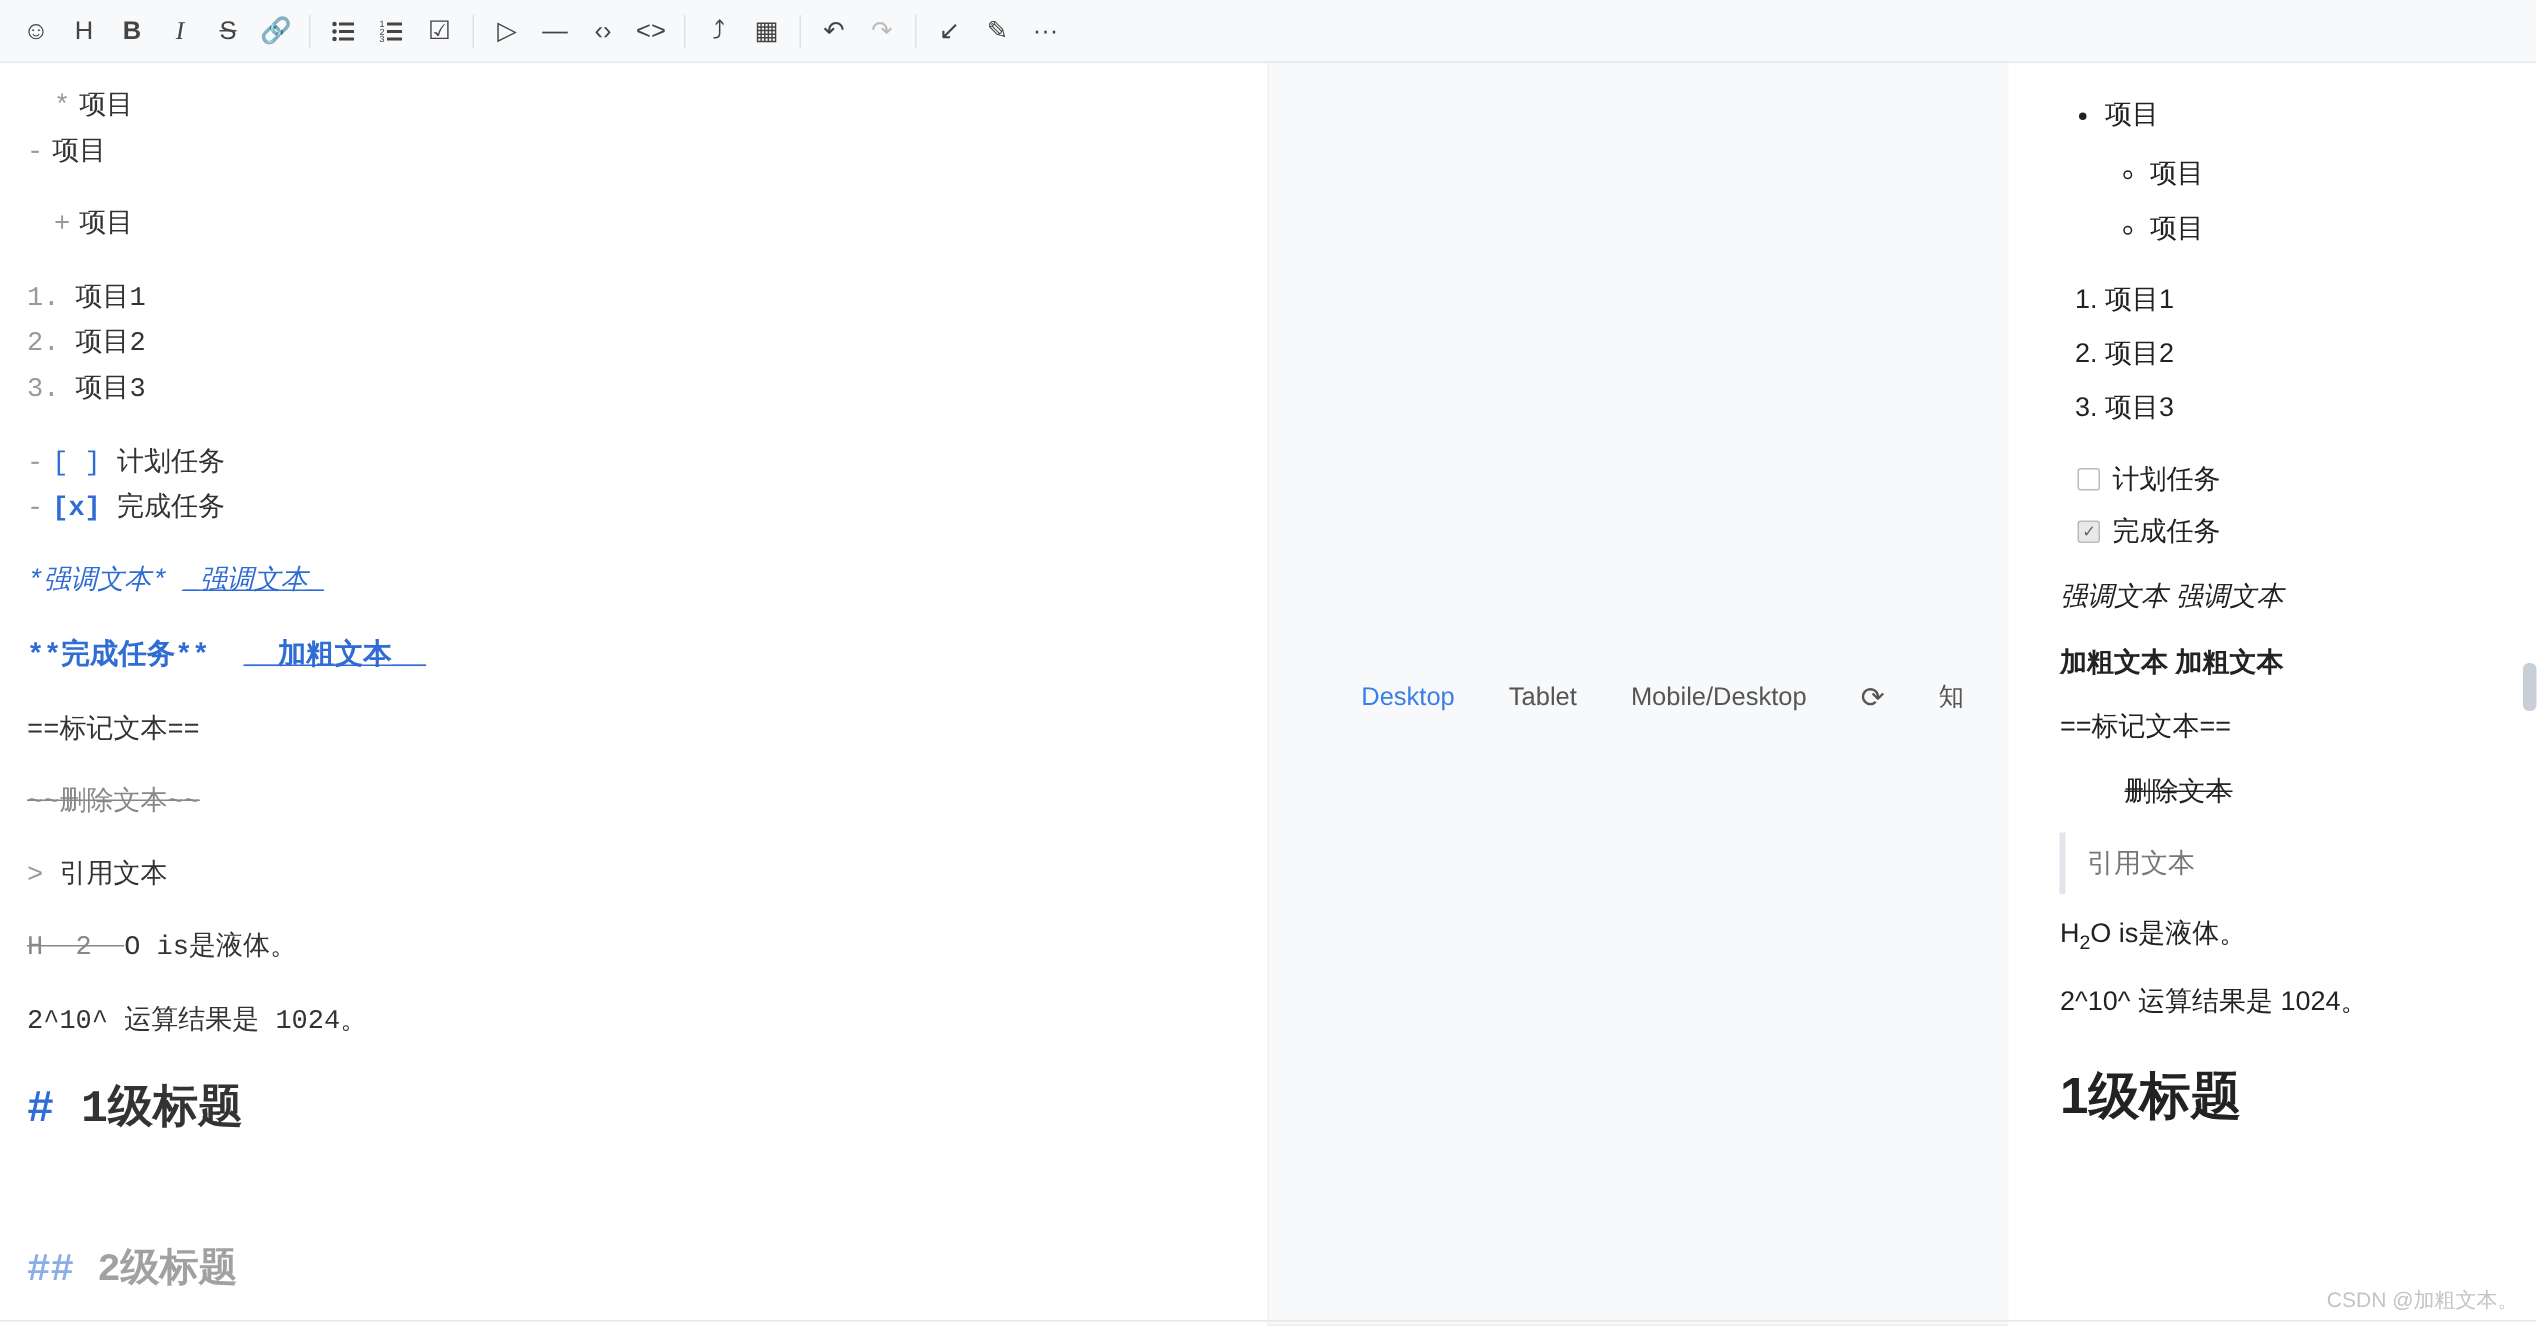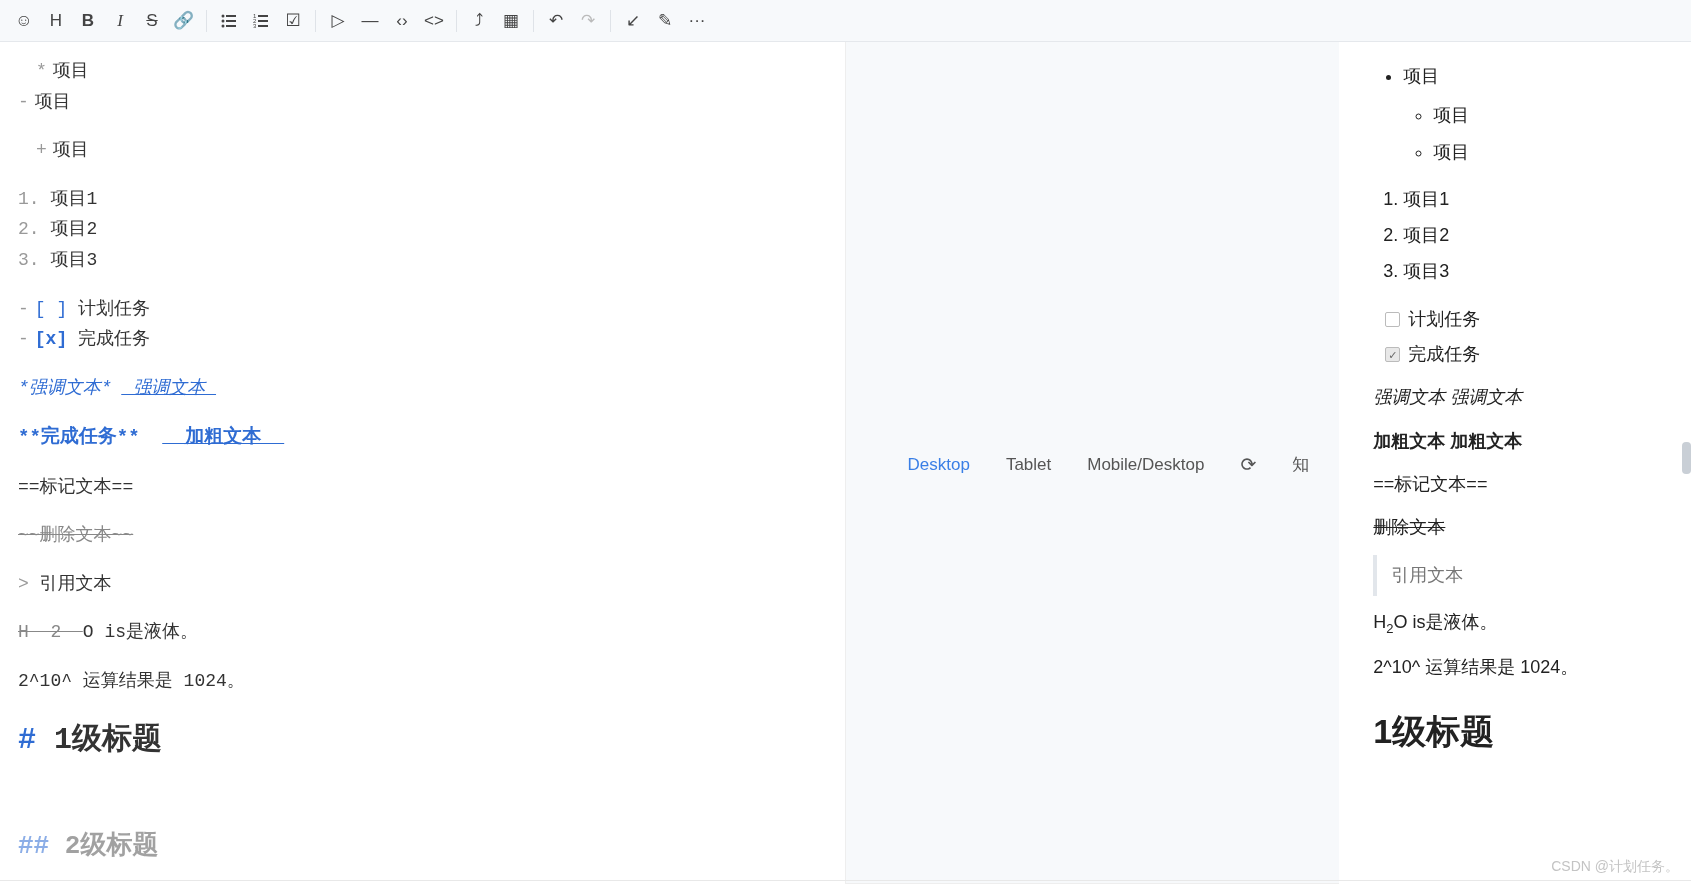--- a/index.html
+++ b/index.html
@@ -18,21 +18,21 @@
     .preview { flex: 1; overflow-y: auto; padding: 12px 28px 40px 34px; font-size: 18px; line-height: 1.85; }
     .preview ul, .preview ol { padding-left: 30px; margin: 6px 0 14px 0; }
     .preview ul li, .preview ol li { margin: 3px 0; }
     .preview ul ul { list-style: circle; }
     .task-row { display: flex; align-items: center; gap: 8px; margin: 2px 0 2px 12px; }
     .task-check { width: 15px; height: 15px; border: 1px solid #bbb; border-radius: 2px; display: inline-flex; align-items: center; justify-content: center; font-size: 11px; background: #fff; }
     .task-check.checked { background: #e8e8e8; color: #666; }
     .preview p { margin: 10px 0; }
     .preview em { font-style: italic; }
     .preview strong { font-weight: 700; }
-    .preview del { text-decoration: line-through; }
+    .preview del { text-decoration: line-through; margin-left: 43px; }
     .preview blockquote { border-left: 4px solid #e2e6eb; padding: 4px 14px; color: #777; margin: 8px 0; }
     .preview h1 { font-size: 34px; font-weight: 800; margin: 16px 0 8px 0; }
     .ed-line { white-space: pre-wrap; }
     .ed-marker { color: #999; margin-right: 6px; }
     .ed-inline-marker { color: #999; }
     .ed-blue { color: #2f6cd3; font-style: italic; }
     .ed-blue2 { color: #2f6cd3; font-weight: 700; }
     .ed-under { text-decoration: underline; }
     .ed-strike { text-decoration: line-through; color: #888; }
     .ed-strike-chars { text-decoration: line-through; color: #888; }
@@ -166,15 +166,15 @@
         <p><del>删除文本</del></p>
         <blockquote>引用文本</blockquote>
         <p><span>H</span><span class="sub">2</span><span>O is是液体。</span></p>
         <p>2^10^ 运算结果是 1024。</p>
         <h1>1级标题</h1>
       </div>
     </div>
   </div>
 
   <div class="scroll-thumb"></div>
-  <div class="watermark">CSDN @计划任务。</div>
+  <div class="watermark">CSDN @加粗文本。</div>
   <div class="footer-bar"></div>
 </div>
 
 </body></html>

